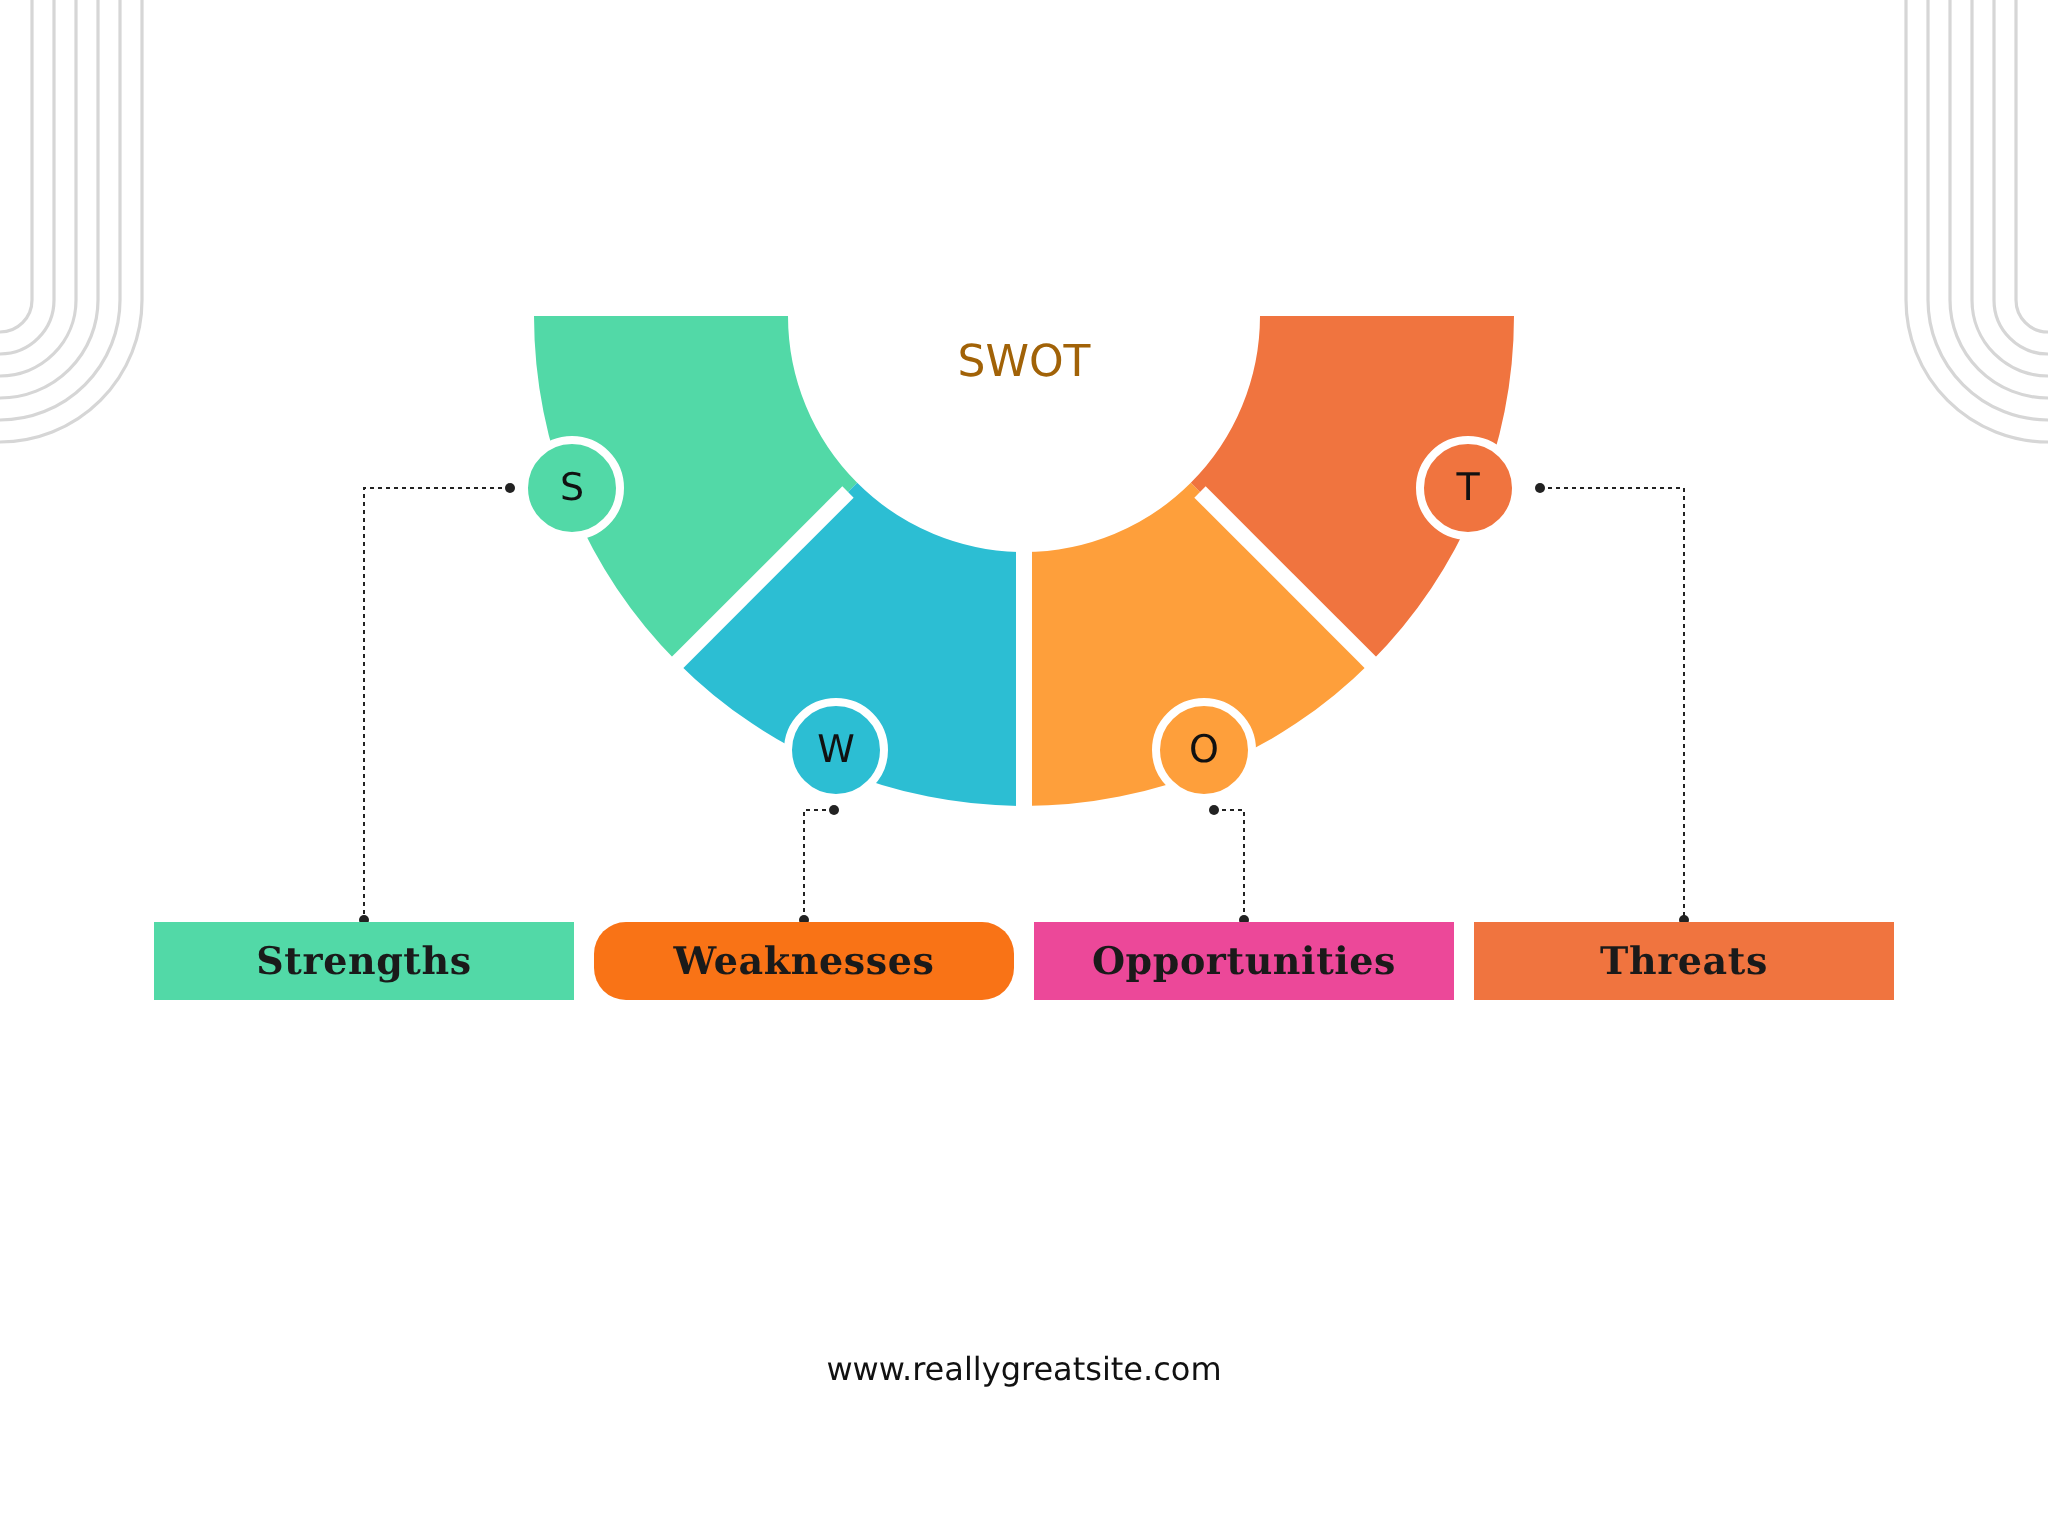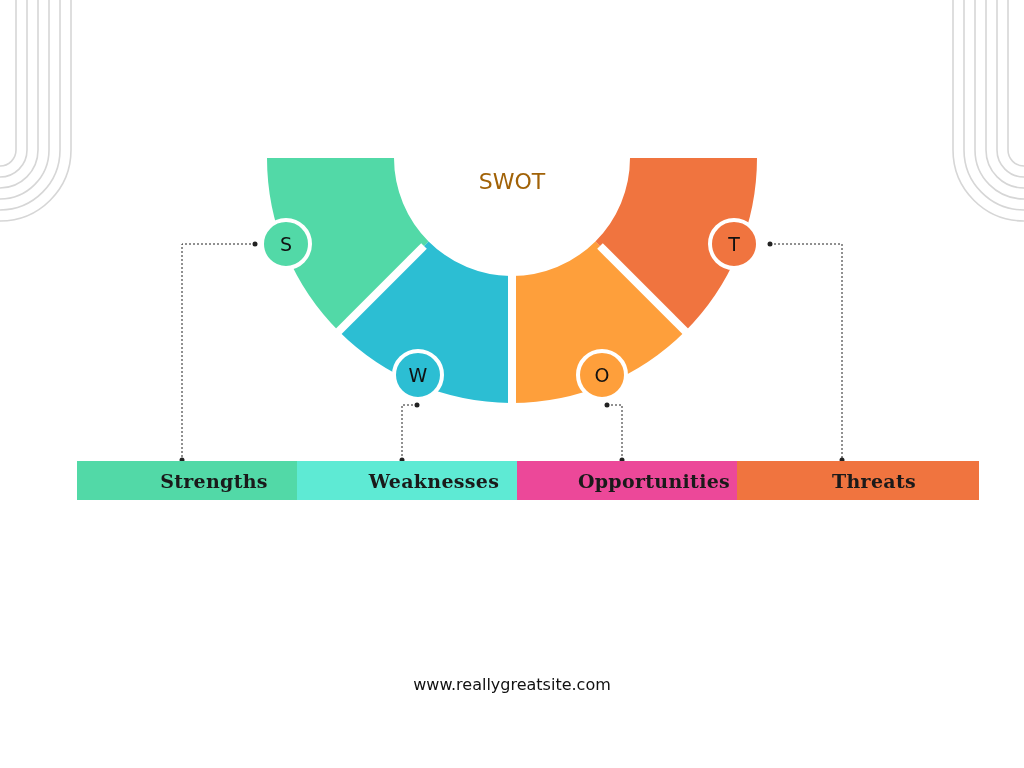--- a/index.html
+++ b/index.html
@@ -19,21 +19,20 @@
     position: absolute; width: 52px; height: 52px; border-radius: 50%;
     border: 4px solid #ffffff; box-sizing: border-box;
     display: flex; align-items: center; justify-content: center;
     font-family: "DejaVu Sans", sans-serif; font-size: 19px; color: #111;
   }
   .label-box {
     position: absolute; top: 461px; width: 210px; height: 39px;
     display: flex; align-items: center; justify-content: center;
     font-family: "DejaVu Serif", serif; font-weight: bold; font-size: 19px; color: #1a1a1a;
     letter-spacing: 0.3px;
-    padding-left: 32px;
   }
   .footer {
     position: absolute; left: 312px; top: 675px; width: 400px; text-align: center;
     font-family: "DejaVu Sans", sans-serif; font-size: 16px; color: #111; font-weight: 400;
   }
 </style>
 </head>
 <body>
 
 <svg class="deco deco-left" width="80" height="230" viewBox="0 0 80 230">
@@ -102,21 +101,21 @@
 <div class="badge" style="left:576px; top:349px; background:#FE9F3B;">
   <span>O</span>
 </div>
 <div class="badge" style="left:708px; top:218px; background:#F0743F;">
   <span>T</span>
 </div>
 
 <div class="label-box" style="left:77px; background:#52D9A7;">
   <span>Strengths</span>
 </div>
-<div class="label-box" style="left:297px; background:#5eead4;">
+<div class="label-box" style="left:297px; background:#f97316;border-radius:16px;">
   <span>Weaknesses</span>
 </div>
 <div class="label-box" style="left:517px; background:#ec4899;">
   <span>Opportunities</span>
 </div>
 <div class="label-box" style="left:737px; background:#F0743F;">
   <span>Threats</span>
 </div>
 
 <div class="footer">www.reallygreatsite.com</div>

